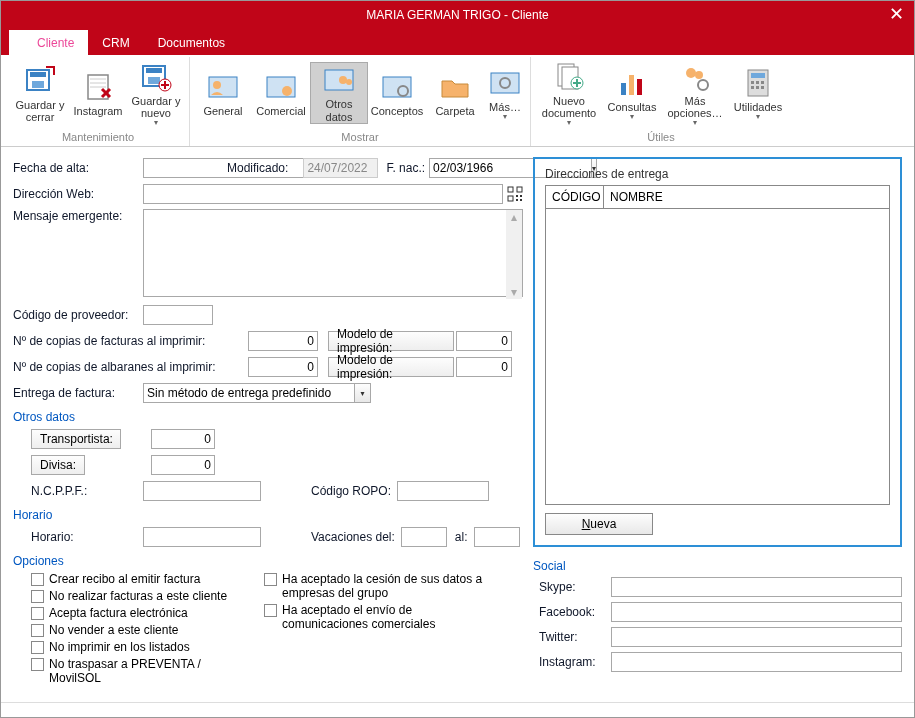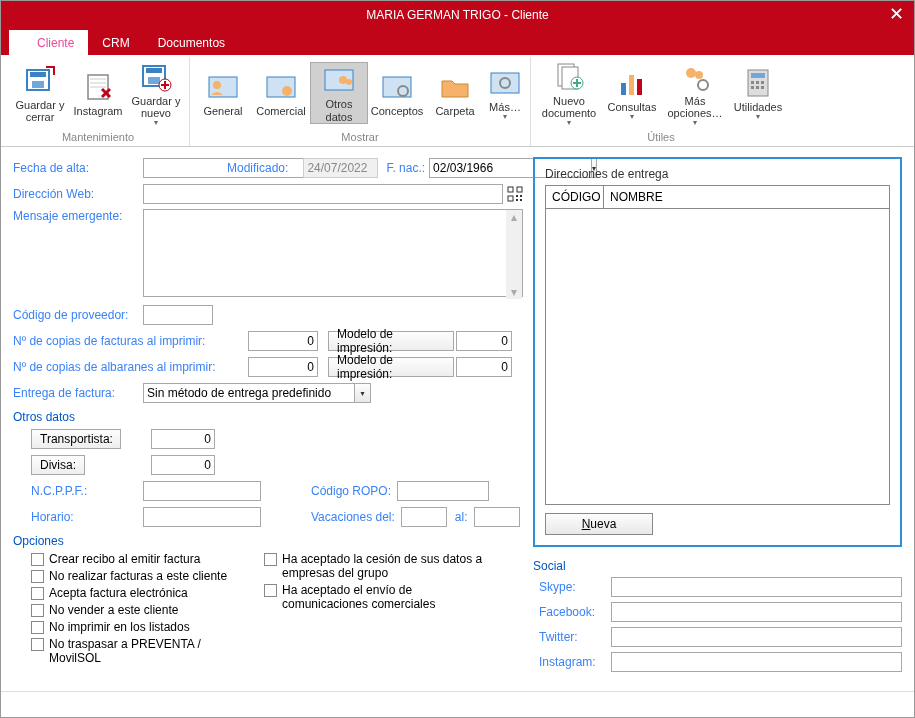--- a/index.html
+++ b/index.html
@@ -18,21 +18,21 @@
 .ribbon-btn.wide { width: 68px; }
 .ribbon-btn.active { background: #d0d0d0; border: 1px solid #aaa; padding: 1px 1px 0; }
 .ribbon-btn .icon { width: 32px; height: 32px; margin-bottom: 2px; }
 .ribbon-btn .label { font-size: 11px; color: #333; }
 .ribbon-btn .drop { font-size: 8px; color: #666; }
 .ribbon-group-label { font-size: 11px; color: #888; padding: 2px 0 3px; }
 .content { padding: 10px 12px; display: flex; gap: 10px; }
 .left-col { width: 510px; }
 .right-col { flex: 1; }
 .row { display: flex; align-items: center; margin-bottom: 4px; min-height: 22px; }
-.lbl { color: #3b82f6; }
+.lbl { color: #0f172a; }
 .field { border: 1px solid #a8a8a8; height: 20px; padding: 1px 3px; background: #fff; }
 .field.ro { background: #f0f0f0; border: 1px solid #ccc; color: #888; }
 textarea.field { resize: none; }
 .combo { display: flex; }
 .combo .field { flex: 1; }
 .combo .arrow { width: 16px; border: 1px solid #a8a8a8; border-left: none; background: linear-gradient(#fdfdfd,#e8e8e8); display: flex; align-items: center; justify-content: center; font-size: 8px; cursor: pointer; color:#333;}
 .textarea-wrap { position: relative; }
 .scroll { position: absolute; right: 1px; top: 1px; bottom: 1px; width: 16px; background: #f0f0f0; display: flex; flex-direction: column; justify-content: space-between; align-items: center; font-size: 9px; color: #aaa; }
 .section-title { color: #0057c0; font-size: 12px; margin: 6px 0 4px; }
 .indent { margin-left: 18px; }
@@ -310,20 +310,21 @@
       <span class="btnlike" style="width:54px">Divisa:</span>
       <input class="field num" style="width: 64px; margin-left: 66px;" value="0">
     </div>
     <div class="row indent">
       <span class="lbl" style="width:112px">N.C.P.P.F.:</span>
       <input class="field" style="width: 118px;" value="">
       <span class="lbl" style="margin-left:50px;width:86px">Código ROPO:</span>
       <input class="field" style="width: 92px;" value="">
     </div>
 
+    <div class="section-title">Horario</div>
     <div class="row indent">
       <span class="lbl" style="width:112px">Horario:</span>
       <input class="field" style="width: 118px;" value="">
       <span class="lbl" style="margin-left:50px">Vacaciones del:</span>
       <input class="field" style="width: 46px; margin-left: 6px;" value="">
       <span class="lbl" style="margin-left:8px">al:</span>
       <input class="field" style="width: 46px; margin-left: 6px;" value="">
     </div>
 
     <div class="section-title">Opciones</div>

